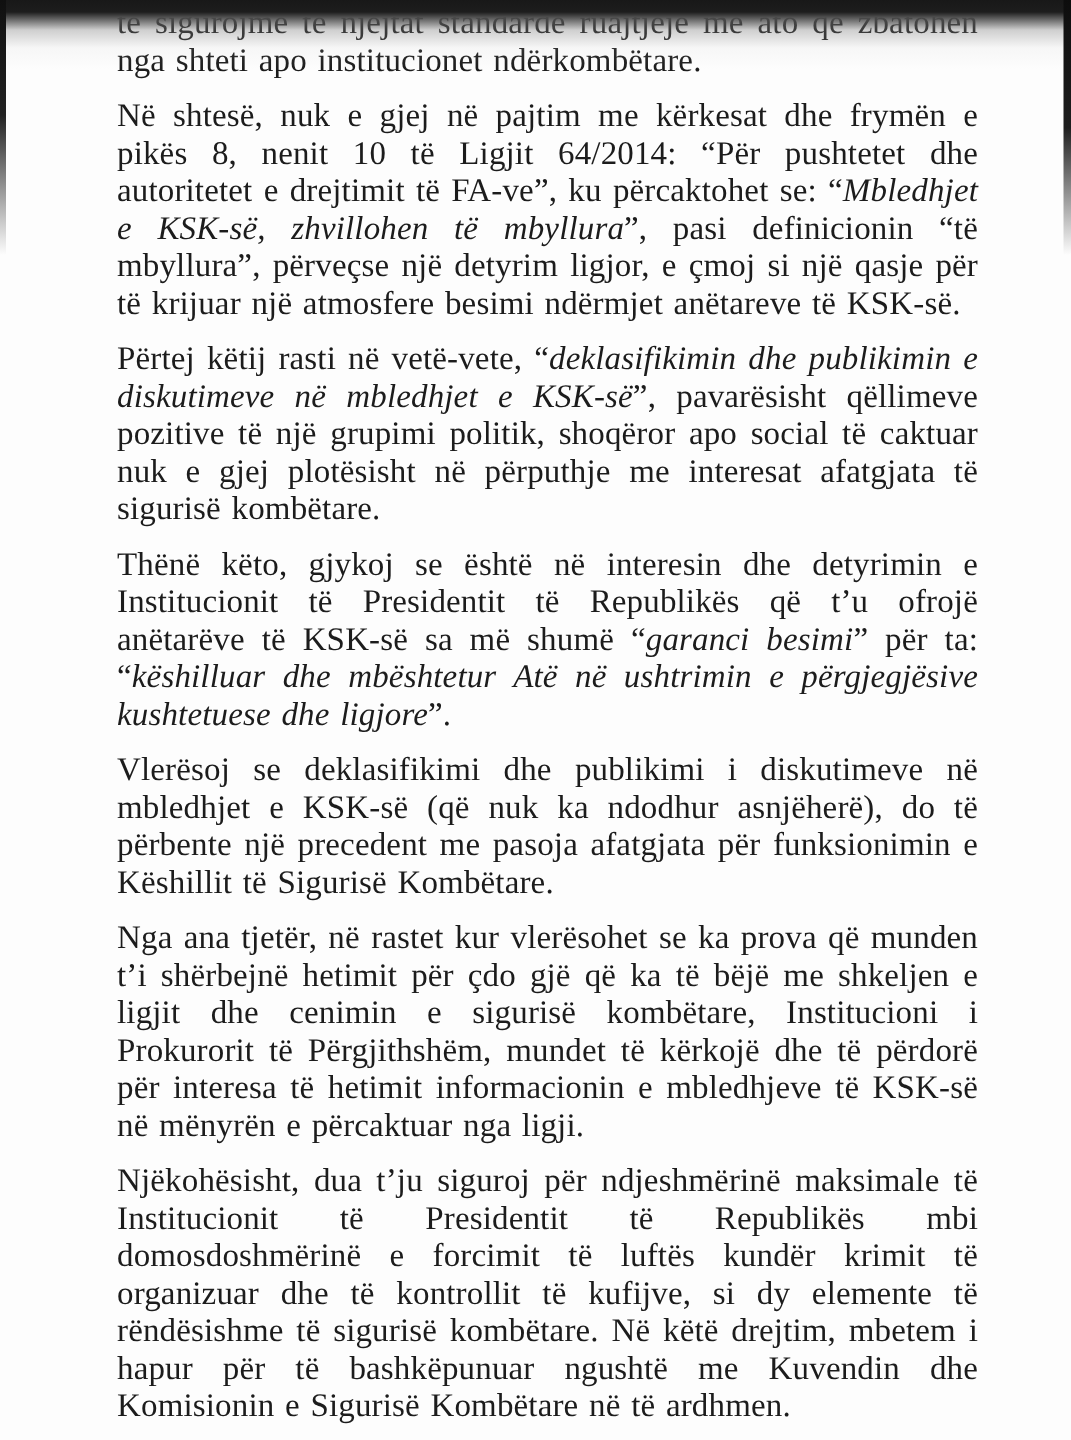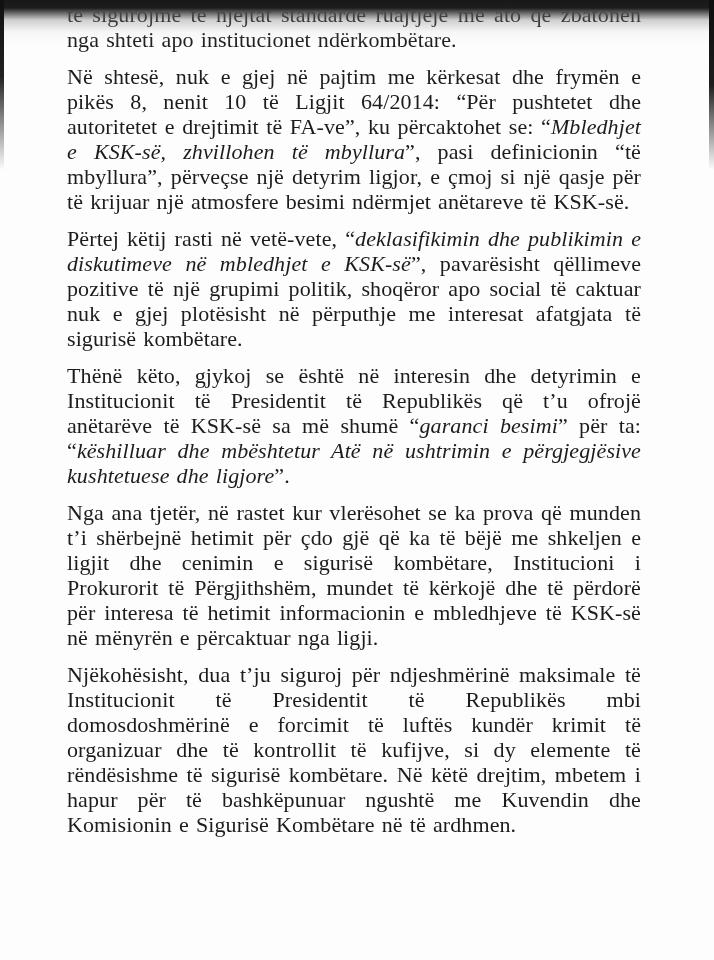--- a/index.html
+++ b/index.html
@@ -44,21 +44,21 @@
     position: absolute;
     top: 0; right: 0;
     width: 5px; height: 170px;
     background: linear-gradient(to bottom, #0d0d0d 0%, #1e1e1e 50%, rgba(40,40,40,0) 100%);
     z-index: 6;
     pointer-events: none;
   }
   .text-block {
     position: absolute;
     top: 0;
-    left: 67px;
+    left: 78px;
     width: 574px;
     color: #1c1c1c;
     font-size: 22px;
     line-height: 25px;
     text-align: justify;
     text-align-last: left;
     word-spacing: 1.5px;
     letter-spacing: 0.1px;
     z-index: 2;
   }
@@ -77,16 +77,17 @@
 
 <div class="page">
   <div class="edge-top"></div>
   <div class="edge-left"></div>
   <div class="edge-right"></div>
   <div class="text-block" id="text-block">
       <p><span>të sigurojmë të njëjtat standarde ruajtjeje me ato që zbatohen nga shteti apo institucionet ndërkombëtare.</span></p>
       <p><span>Në shtesë, nuk e gjej në pajtim me kërkesat dhe frymën e pikës 8, nenit 10 të Ligjit 64/2014: “Për pushtetet dhe autoritetet e drejtimit të FA-ve”, ku përcaktohet se: “</span><span class="run-italic">Mbledhjet e KSK-së, zhvillohen të mbyllura</span><span>”, pasi definicionin “të mbyllura”, përveçse një detyrim ligjor, e çmoj si një qasje për të krijuar një atmosfere besimi ndërmjet anëtareve të KSK-së.</span></p>
       <p><span>Përtej këtij rasti në vetë-vete, “</span><span class="run-italic">deklasifikimin dhe publikimin e diskutimeve në mbledhjet e KSK-së</span><span>”, pavarësisht qëllimeve pozitive të një grupimi politik, shoqëror apo social të caktuar nuk e gjej plotësisht në përputhje me interesat afatgjata të sigurisë kombëtare.</span></p>
       <p><span>Thënë këto, gjykoj se është në interesin dhe detyrimin e Institucionit të Presidentit të Republikës që t’u ofrojë anëtarëve të KSK-së sa më shumë “</span><span class="run-italic">garanci besimi</span><span>” për ta: “</span><span class="run-italic">këshilluar dhe mbështetur Atë në ushtrimin e përgjegjësive kushtetuese dhe ligjore</span><span>”.</span></p>
+      <p><span>Vlerësoj se deklasifikimi dhe publikimi i diskutimeve në mbledhjet e KSK-së (që nuk ka ndodhur asnjëherë), do të përbente një precedent me pasoja afatgjata për funksionimin e Këshillit të Sigurisë Kombëtare.</span></p>
       <p><span>Nga ana tjetër, në rastet kur vlerësohet se ka prova që munden t’i shërbejnë hetimit për çdo gjë që ka të bëjë me shkeljen e ligjit dhe cenimin e sigurisë kombëtare, Institucioni i Prokurorit të Përgjithshëm, mundet të kërkojë dhe të përdorë për interesa të hetimit informacionin e mbledhjeve të KSK-së në mënyrën e përcaktuar nga ligji.</span></p>
       <p><span>Njëkohësisht, dua t’ju siguroj për ndjeshmërinë maksimale të Institucionit të Presidentit të Republikës mbi domosdoshmërinë e forcimit të luftës kundër krimit të organizuar dhe të kontrollit të kufijve, si dy elemente të rëndësishme të sigurisë kombëtare. Në këtë drejtim, mbetem i hapur për të bashkëpunuar ngushtë me Kuvendin dhe Komisionin e Sigurisë Kombëtare në të ardhmen.</span></p>
     </div>
 </div>
 
 </body></html>

